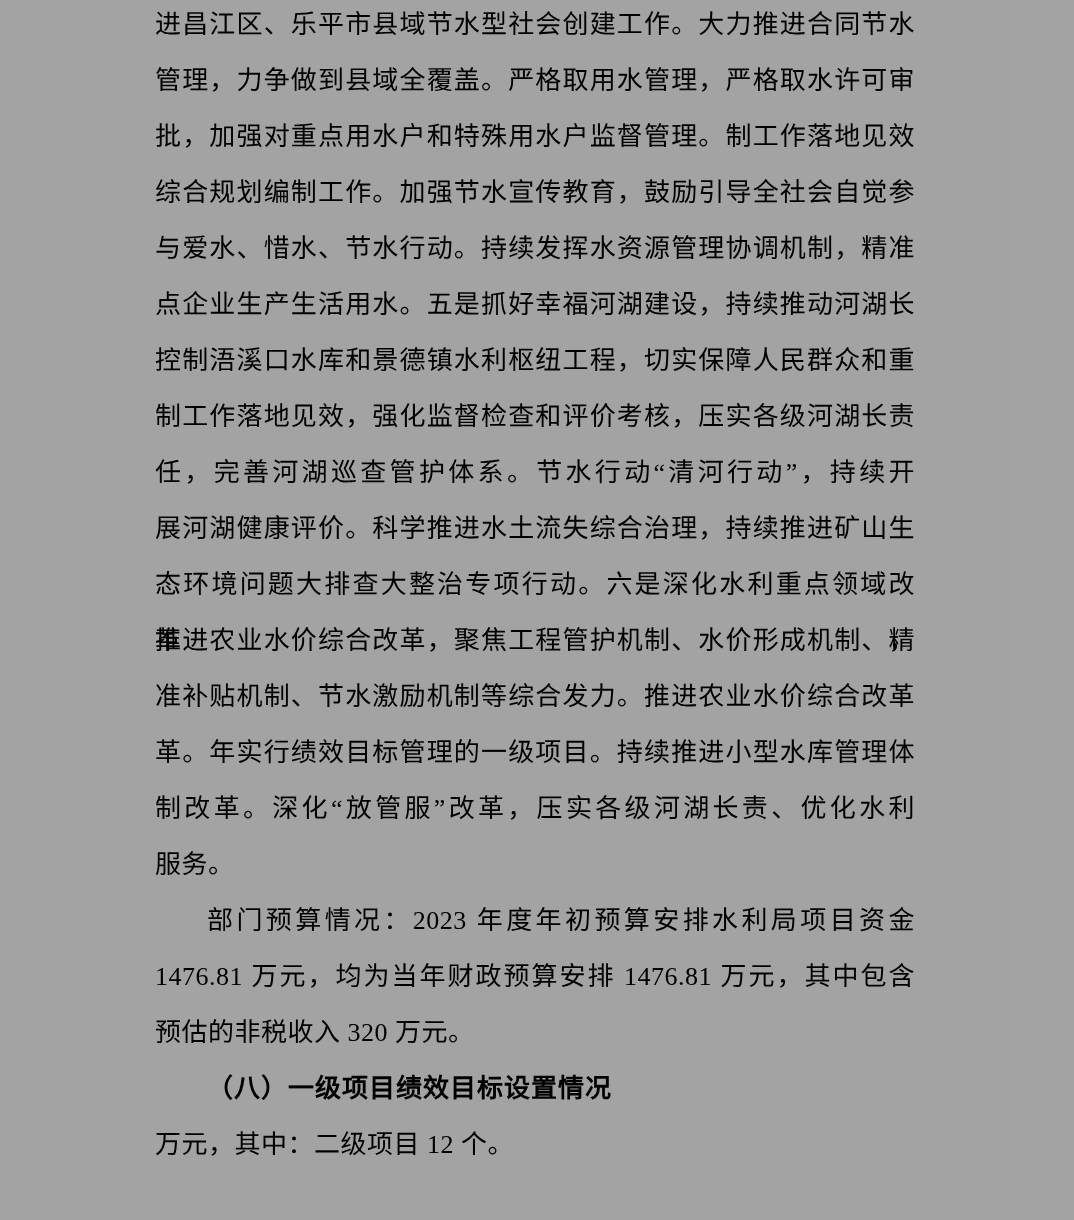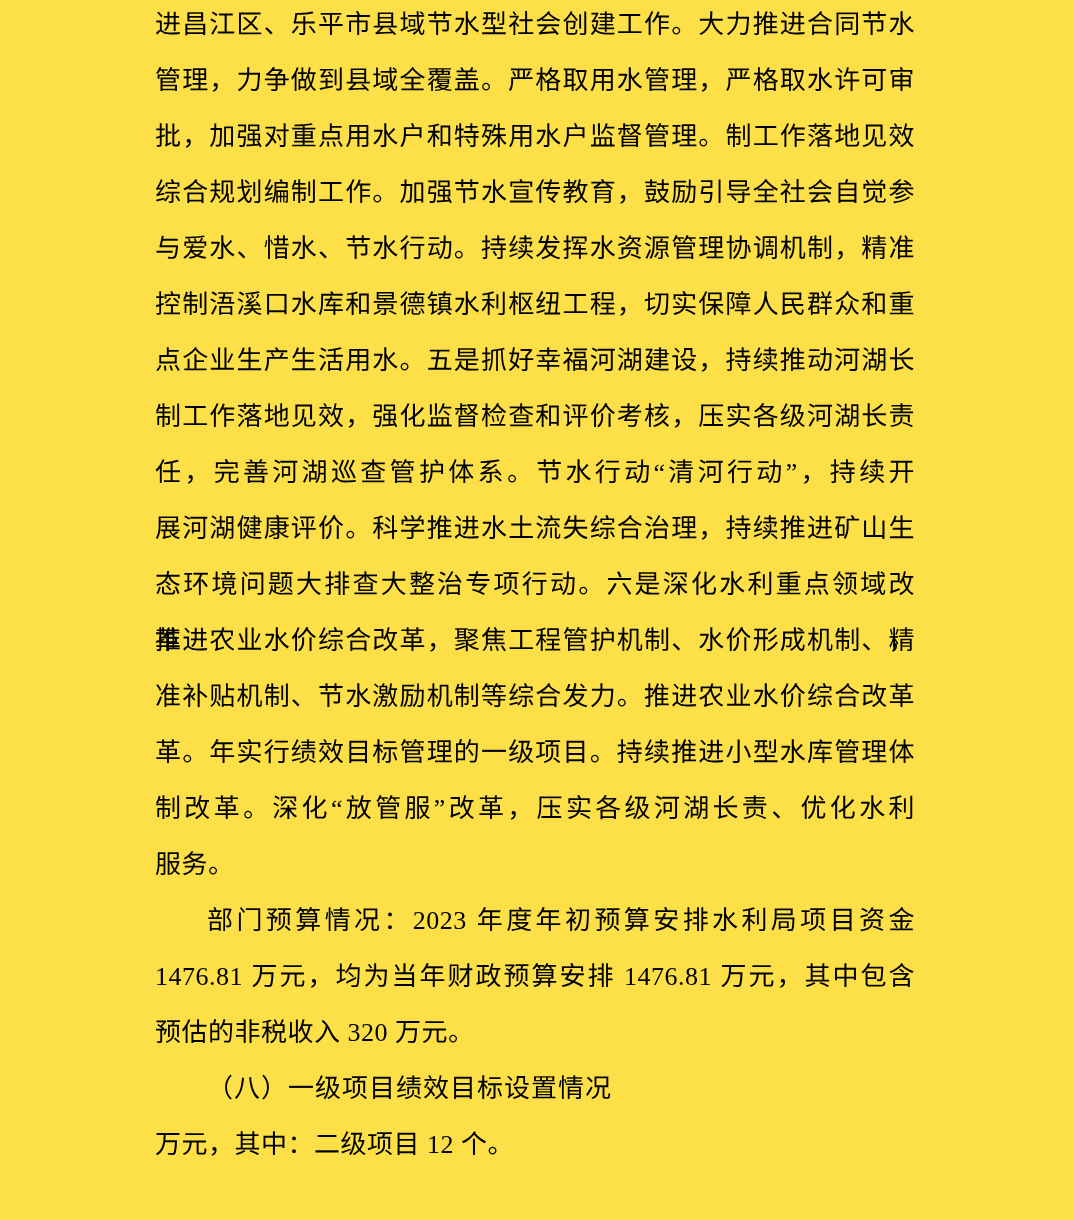--- a/index.html
+++ b/index.html
@@ -4,21 +4,21 @@
 <style>
   html, body {
     margin: 0;
     padding: 0;
     background: #ffffff;
   }
   .page {
     position: relative;
     width: 1074px;
     height: 1220px;
-    background: #fde047;
+    background: #a3a3a3;
     overflow: hidden;
     font-family: "Liberation Serif", "DejaVu Serif", serif;
     color: #000000;
   }
   .doc-body {
     position: absolute;
     left: 155px;
     top: -3px;
     width: 760px;
   }
@@ -34,36 +34,36 @@
   
   .line.j {
     text-align-last: justify;
   }
   
   .line.ind {
     text-indent: 2em;
   }
   
   .line.heading {
-    font-weight: normal;
+    font-weight: bold;
     letter-spacing: 1px;
   }
 </style>
 </head>
 <body>
 
 <div class="page">
   <div class="doc-body">
     <div class="line j">进昌江区、乐平市县域节水型社会创建工作。大力推进合同节水</div>
     <div class="line j">管理，力争做到县域全覆盖。严格取用水管理，严格取水许可审</div>
     <div class="line j">批，加强对重点用水户和特殊用水户监督管理。制工作落地见效</div>
     <div class="line j">综合规划编制工作。加强节水宣传教育，鼓励引导全社会自觉参</div>
     <div class="line j">与爱水、惜水、节水行动。持续发挥水资源管理协调机制，精准</div>
+    <div class="line j">点企业生产生活用水。五是抓好幸福河湖建设，持续推动河湖长</div>
     <div class="line j">控制浯溪口水库和景德镇水利枢纽工程，切实保障人民群众和重</div>
-    <div class="line j">点企业生产生活用水。五是抓好幸福河湖建设，持续推动河湖长</div>
     <div class="line j">制工作落地见效，强化监督检查和评价考核，压实各级河湖长责</div>
     <div class="line j">任，完善河湖巡查管护体系。节水行动“清河行动”，持续开</div>
     <div class="line j">展河湖健康评价。科学推进水土流失综合治理，持续推进矿山生</div>
     <div class="line j">态环境问题大排查大整治专项行动。六是深化水利重点领域改革，</div>
     <div class="line j">推进农业水价综合改革，聚焦工程管护机制、水价形成机制、精</div>
     <div class="line j">准补贴机制、节水激励机制等综合发力。推进农业水价综合改革</div>
     <div class="line j">革。年实行绩效目标管理的一级项目。持续推进小型水库管理体</div>
     <div class="line j">制改革。深化“放管服”改革，压实各级河湖长责、优化水利</div>
     <div class="line">服务。</div>
     <div class="line j ind">部门预算情况：2023 年度年初预算安排水利局项目资金</div>

